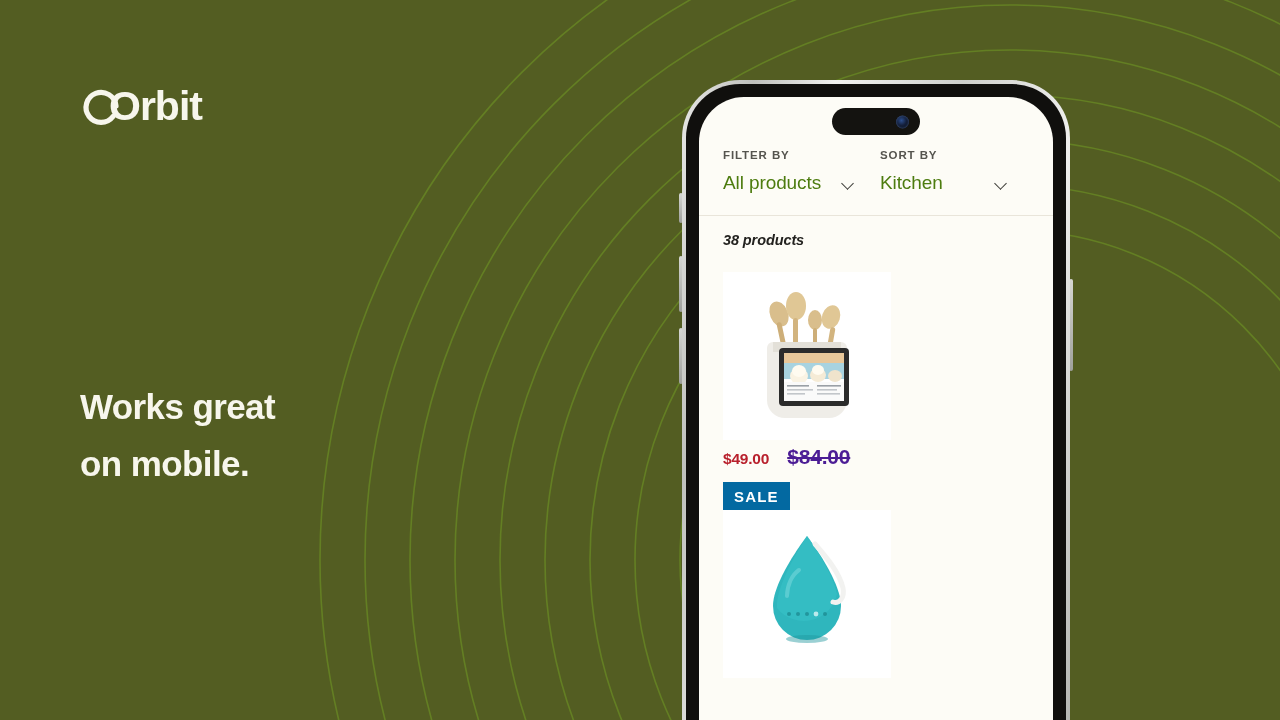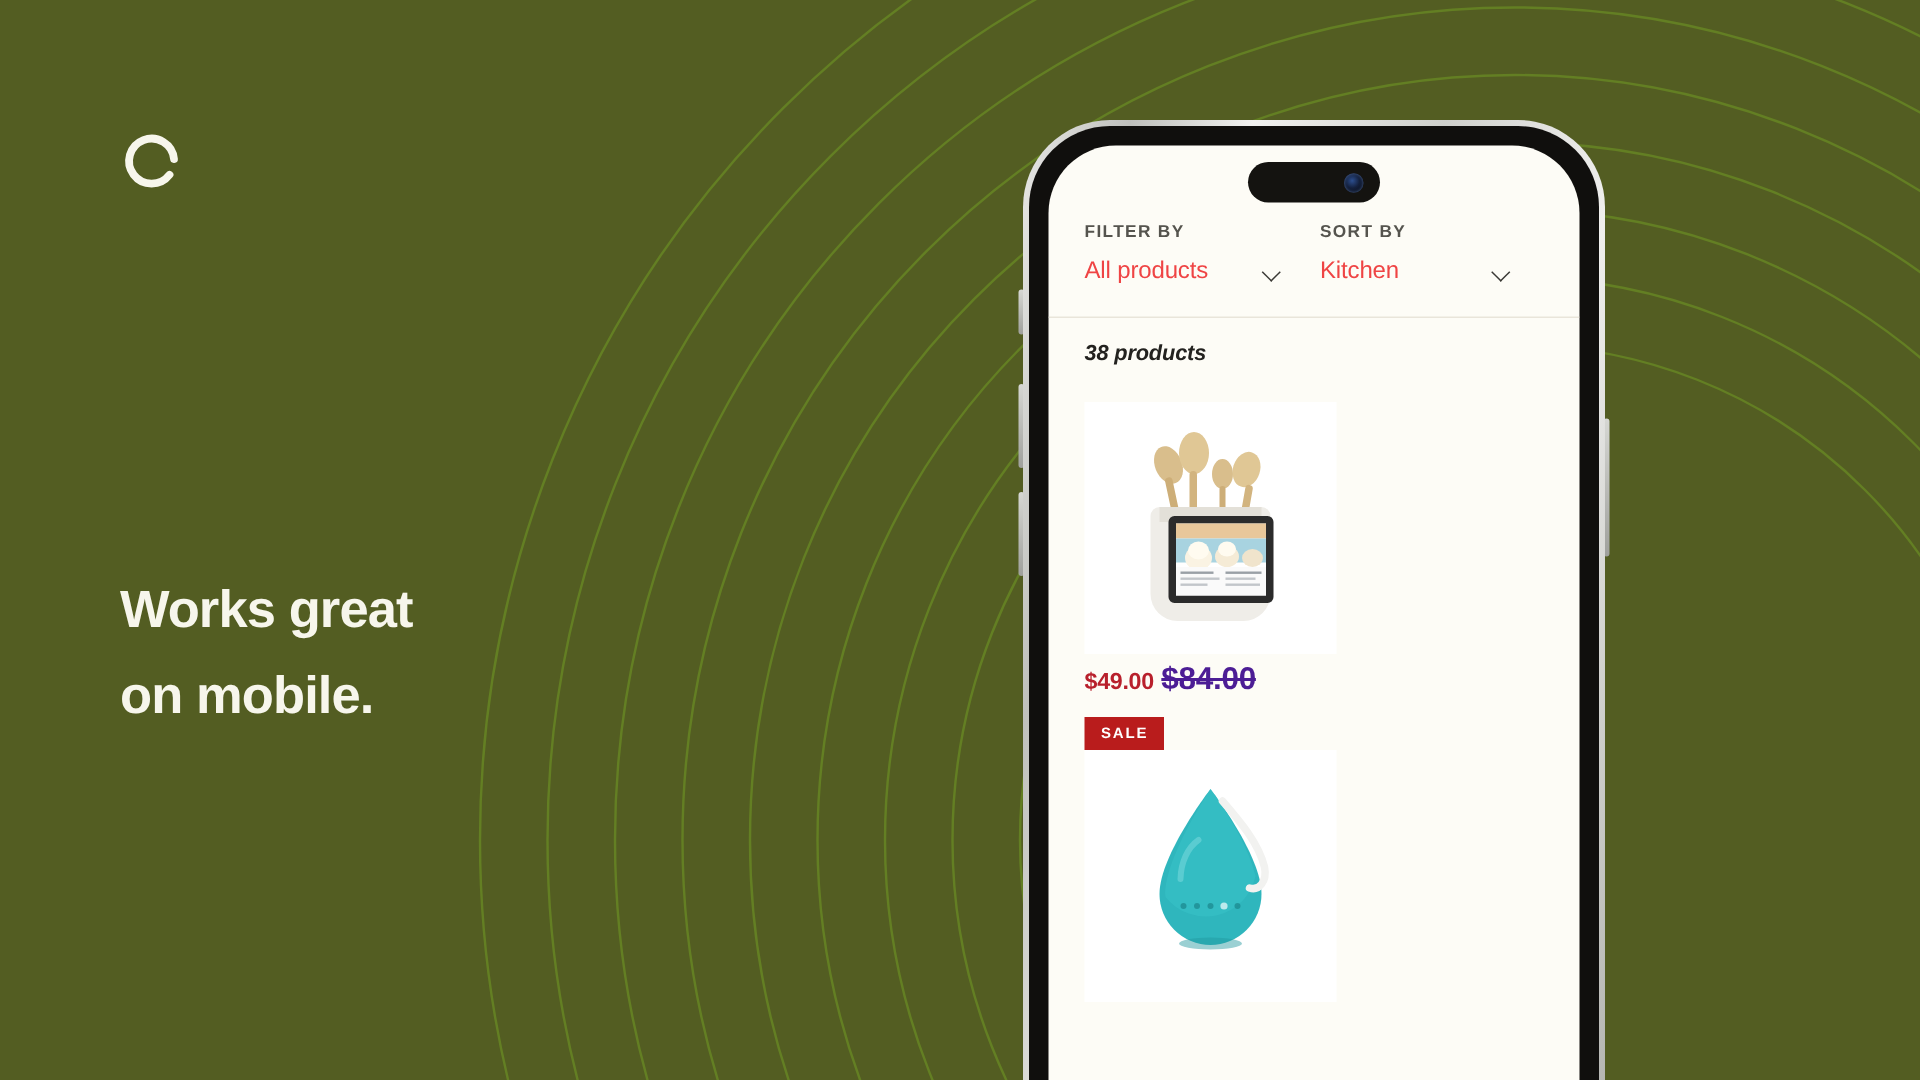--- a/index.html
+++ b/index.html
@@ -75,21 +75,21 @@
   .filter-group { width:50%; }
   .filter-group.sort { padding-left:4px; }
   .filter-label {
     font-size:11.5px; letter-spacing:0.9px; color:#55544E; font-weight:700;
     text-transform:uppercase; margin-bottom:11px;
   }
   .filter-select {
     display:flex; align-items:center; justify-content:space-between;
     padding-right:22px;
   }
-  .filter-value { font-size:16px; color:#ef4444; font-weight:400; letter-spacing:-0.1px; }
+  .filter-value { font-size:19px; color:#4d7c0f; font-weight:400; letter-spacing:-0.1px; }
   .chev { width:11px; height:11px; position:relative; flex:0 0 auto; }
   .chev::before {
     content:""; position:absolute; left:0; top:1px;
     width:8px; height:8px;
     border-right:1.6px solid #3A3935; border-bottom:1.6px solid #3A3935;
     transform:rotate(45deg);
   }
 
   .divider { height:1px; background:#E9E5DA; margin:21px 0 0 0; }
 
@@ -99,27 +99,27 @@
   .grid { display:flex; flex-wrap:wrap; padding:24px 24px 0 24px; gap:0 8px; }
   .card { width:168px; }
   .card-img {
     width:168px; height:168px; background:#FFFFFF;
     position:relative; overflow:hidden;
   }
   .card-title {
     font-size:15px; font-weight:700; color:#1D1C19; line-height:24px;
     margin-top:15px; letter-spacing:-0.15px;
   }
-  .price-row { margin-top:5px; display:flex; align-items:baseline; gap:5px; }
+  .price-row { margin-top:5px; display:flex; align-items:baseline; gap:18px; }
   .price-sale { font-size:15.5px; font-weight:700; color:#B8202C; letter-spacing:-0.2px; }
   .price-was { font-size:21px; font-weight:700; color:#4c1d95; text-decoration:line-through;
                letter-spacing:-0.2px; }
   .badge {
-    display:inline-block; margin-top:13px; background:#b91c1c; color:#FFFFFF;
-    font-size:10px; font-weight:700; letter-spacing:1.2px;
+    display:inline-block; margin-top:13px; background:#0369a1; color:#FFFFFF;
+    font-size:15px; font-weight:700; letter-spacing:1.2px;
     padding:6px 11px 5px 11px;
   }
 </style>
 </head>
 <body>
 
 <div class="bg-arcs">
   <svg width="1280" height="720" viewBox="0 0 1280 720">
     <g fill="none" stroke="#6E9424" stroke-width="1.6" opacity="0.62">
       <circle cx="1010" cy="560" r="330"></circle>
@@ -136,20 +136,21 @@
 </div>
 
 <div class="left-col">
 
   <div class="logo">
     <div class="logo-mark">
       <svg width="42" height="42" viewBox="0 0 42 42">
         <path d="M33 31.5 A15 15 0 1 1 36 21" fill="none" stroke="#F7F6EC" stroke-width="5.2" stroke-linecap="round"></path>
       </svg>
     </div>
+    <div class="logo-word">Orbit</div>
   </div>
 
   <div class="headline">
     <div>Works great</div>
     <div>on mobile.</div>
   </div>
 
 </div>
 
 <div class="phone">

